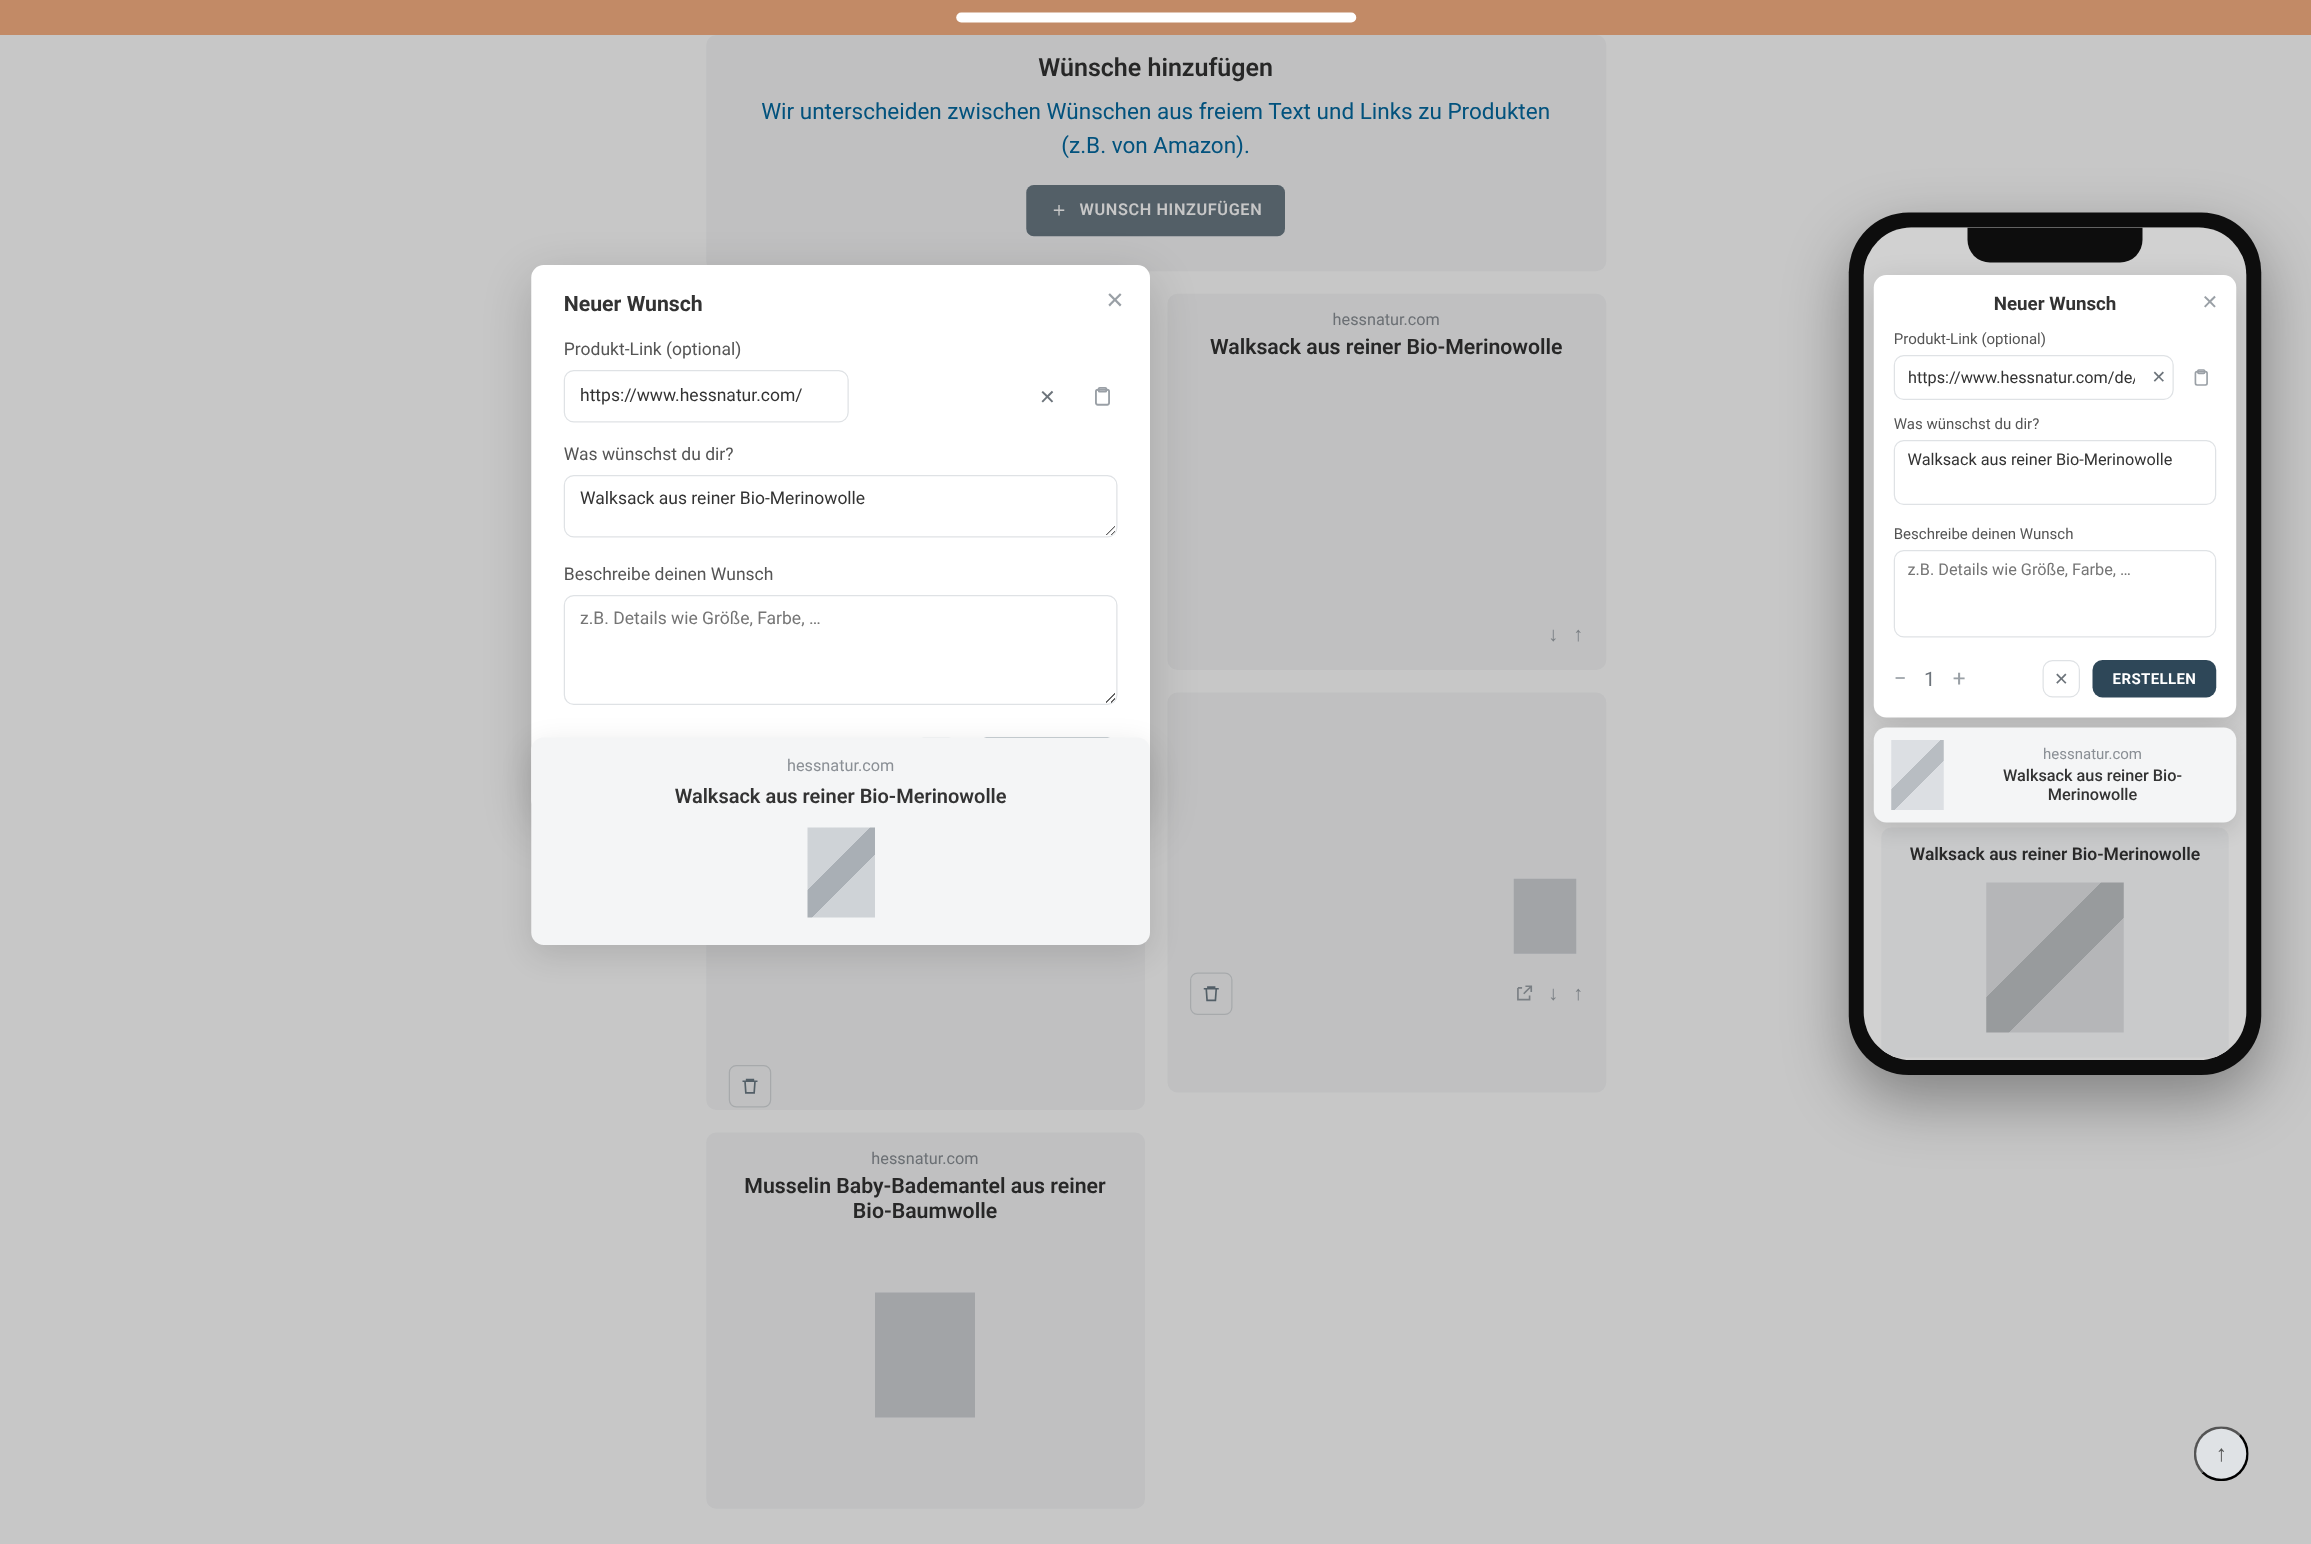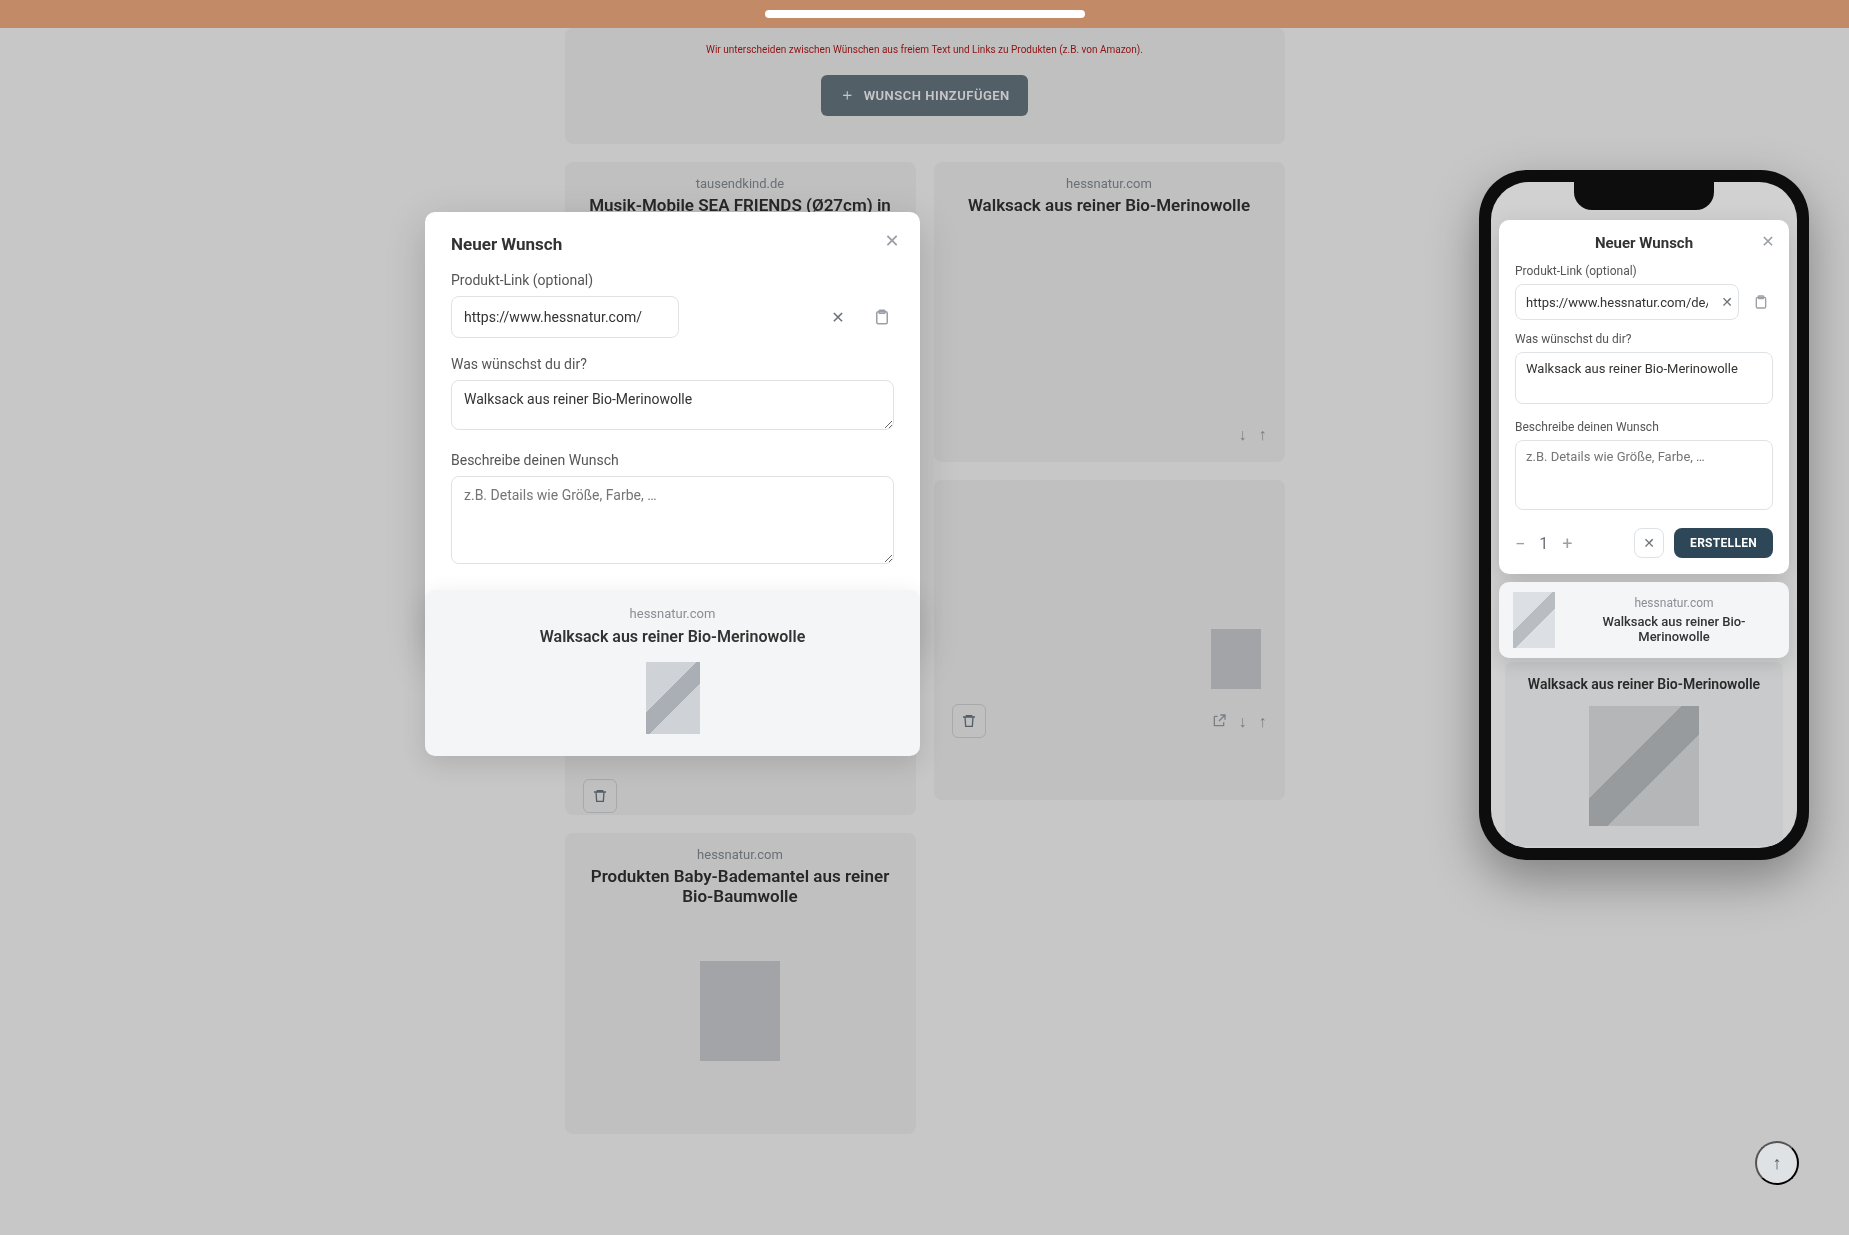--- a/index.html
+++ b/index.html
@@ -11,21 +11,21 @@
   .topbar .pill { width: 320px; height:8px; background:#fff; border-radius:4px; margin: 10px auto 0; }
 
   
   .bg-dim { position:absolute; left:0; top:28px; right:0; bottom:0; background:#fff; }
   .overlay { position:absolute; left:0; top:28px; right:0; bottom:0; background:rgba(0,0,0,0.22); }
 
   .wrap { width: 720px; margin: 0 auto; position: relative; }
 
   .section { background:#f6f7f8; border-radius:8px; padding: 14px 30px 28px; text-align:center; margin: 0 0 18px 0; }
   .section h2 { font-weight:600; color:#333; font-size:20px; margin-bottom:10px;}
-  .section p { color:#b91c1c; font-size:10px; line-height:1.5; }
+  .section p { color:#0369a1; font-size:18px; line-height:1.5; }
   .btn-add { margin-top:18px; display:inline-flex; align-items:center; gap:8px; background:#6b7a85; color:#fff; border:none; border-radius:6px; padding:10px 18px; font-size:13px; letter-spacing:.5px; font-weight:600; }
   .plus { font-size:16px; font-weight:400; }
 
   .grid { display:flex; gap:18px; }
   .col { flex:1; display:flex; flex-direction:column; gap:18px; }
   .card { background:#f6f7f8; border-radius:8px; padding:14px 18px 18px; position:relative; }
   .card .domain { text-align:center; color:#8a8f95; font-size:13px; }
   .card .title { text-align:center; color:#333; font-weight:600; font-size:17px; margin-top:4px; }
   .thumb-area { height:210px; display:flex; align-items:center; justify-content:center; }
   .thumb { width:80px; height:100px; background:#d0d3d7; }
@@ -99,20 +99,21 @@
 </head>
 <body>
 
 <div class="topbar">
   <div class="pill"></div>
 </div>
 
 <div class="bg-dim">
   <div class="wrap">
     <div class="section">
+      <h2>Wünsche hinzufügen</h2>
       <p>Wir unterscheiden zwischen Wünschen aus freiem Text und Links zu Produkten (z.B. von Amazon).</p>
       <button class="btn-add">
         <span class="plus">＋</span>
         <span>WUNSCH HINZUFÜGEN</span>
       </button>
     </div>
 
     <div class="grid">
       <div class="col">
         <div class="card">
@@ -141,21 +142,21 @@
                     <path d="M3 6h18M8 6V4h8v2M6 6l1 14h10l1-14"></path>
                   </svg>
               </span>
             </button>
             <div></div>
           </div>
         </div>
 
         <div class="card">
           <div class="domain">hessnatur.com</div>
-          <div class="title">Produkten Baby-Bademantel aus reiner Bio-Baumwolle</div>
+          <div class="title">Musselin Baby-Bademantel aus reiner Bio-Baumwolle</div>
           <div class="thumb-area">
             <div class="thumb"></div>
           </div>
         </div>
       </div>
 
       <div class="col">
         <div class="card">
           <div class="domain">hessnatur.com</div>
           <div class="title">Walksack aus reiner Bio-Merinowolle</div>

